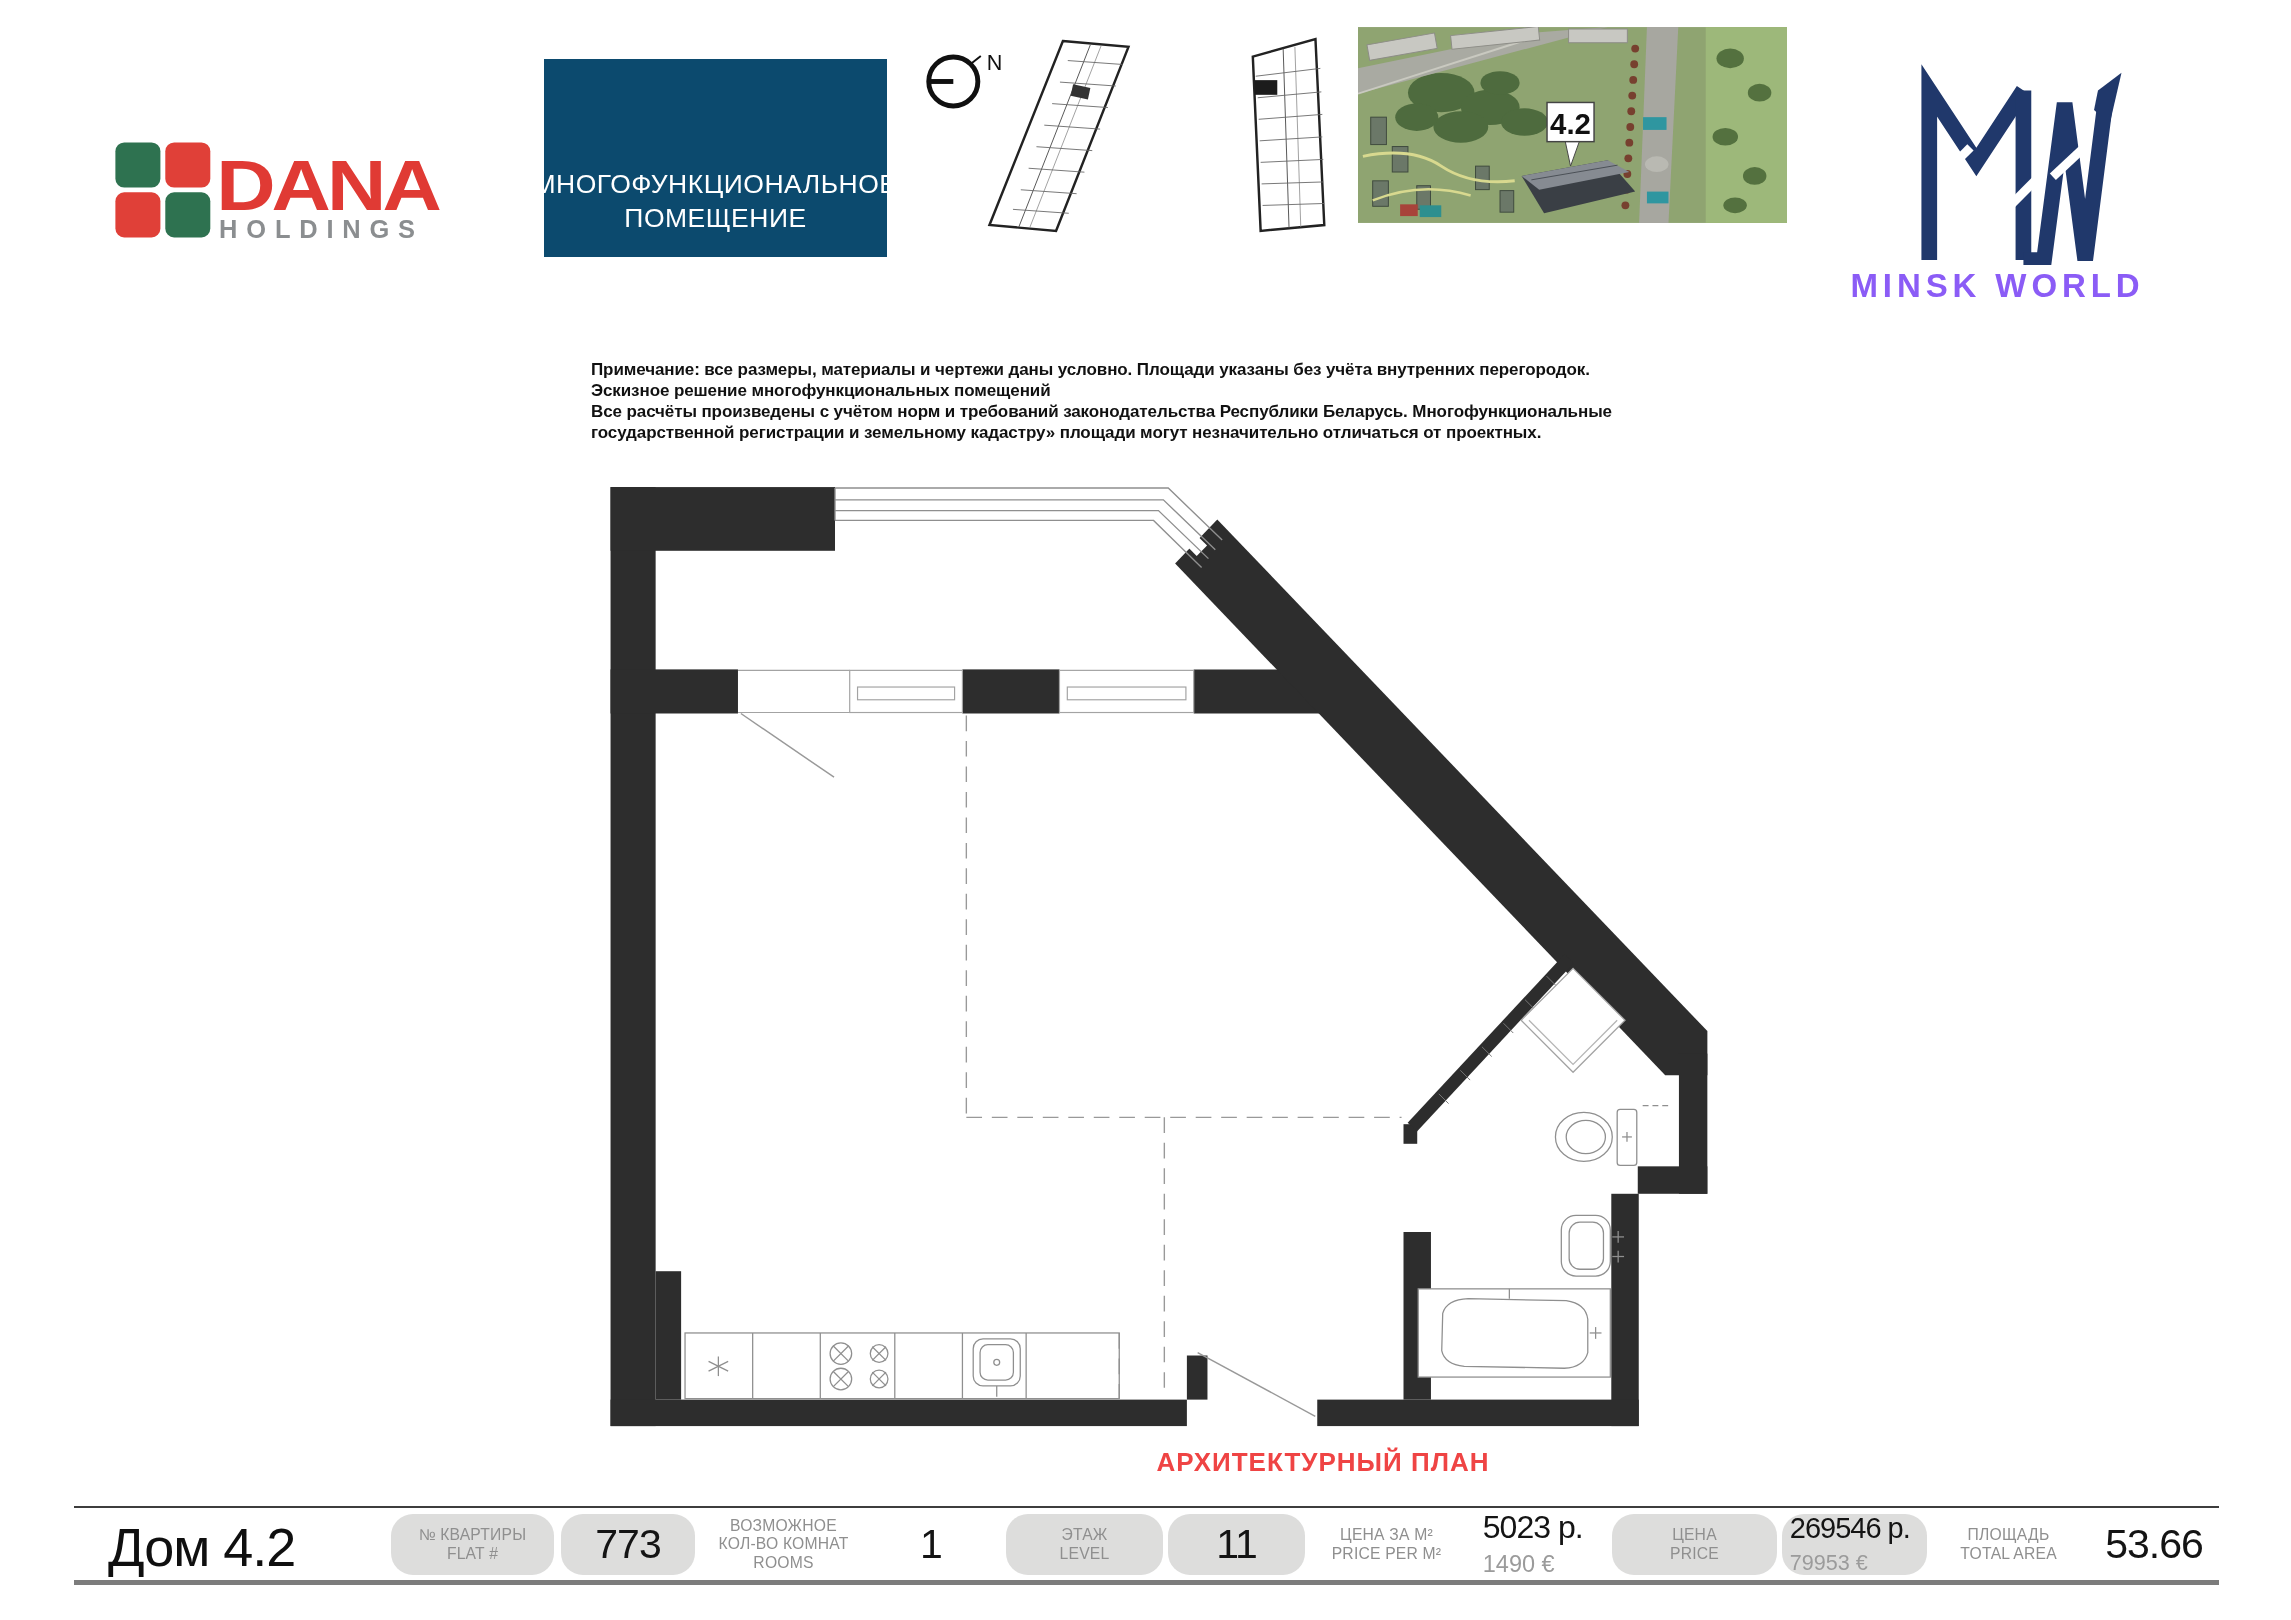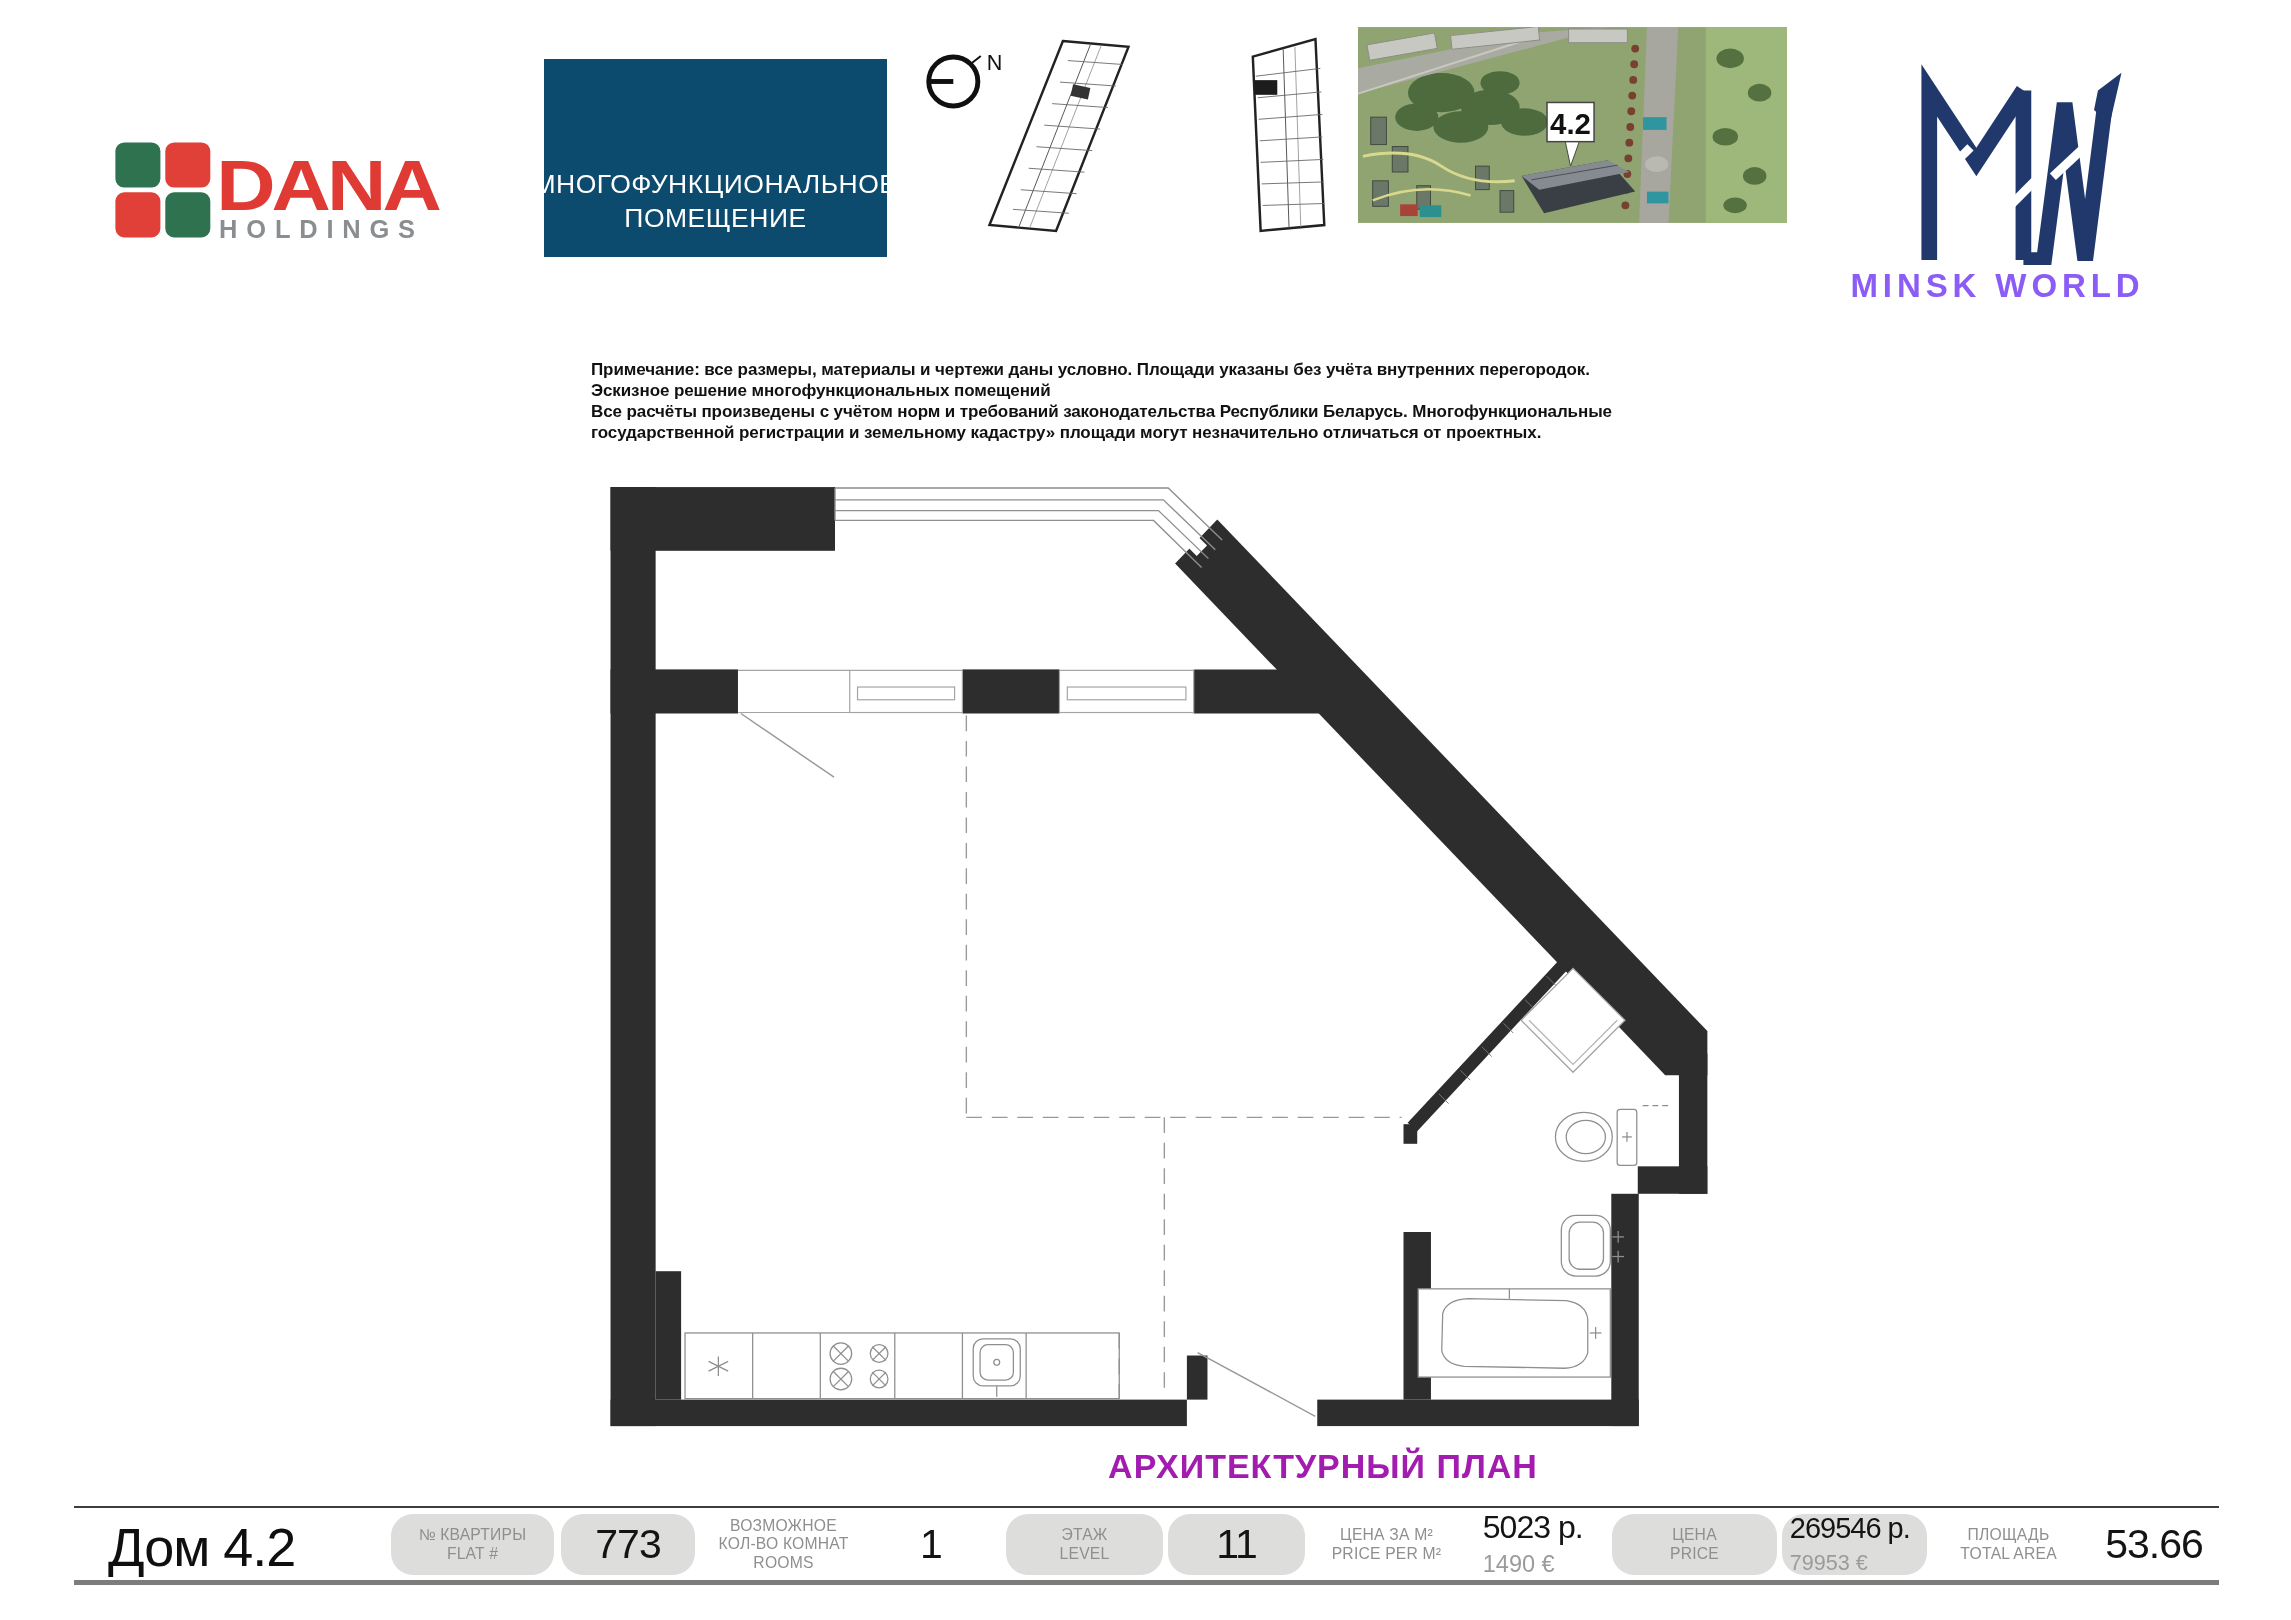--- a/index.html
+++ b/index.html
@@ -11,21 +11,21 @@
     display:flex;flex-direction:column;justify-content:flex-end;align-items:center;
     padding-bottom:22px;box-sizing:border-box;margin-top:32px;}
   .title-box div{color:#fff;font-size:26.5px;line-height:1.3;letter-spacing:0.5px;text-align:center;}
   .mw-text{left:1825px;top:267px;width:345px;text-align:center;color:#8b5cf6;
     font-size:33px;font-weight:700;letter-spacing:4.9px;}
   
   .disclaimer{left:591px;top:359px;width:1157px;font-size:17px;font-weight:700;
     line-height:1.24;letter-spacing:-0.1px;color:#111;}
   
   .plan-caption{left:1024px;top:1447px;width:598px;text-align:center;
-    font-size:34px;font-weight:700;letter-spacing:1px;color:#a21caf;}
+    font-size:26px;font-weight:700;letter-spacing:1px;color:#ef4444;}
   
   .rule-top{left:74px;top:1506px;width:2145px;height:2px;background:#3d3d3d;}
   .rule-bottom{left:74px;top:1580px;width:2145px;height:4.9px;background:#7c7c7c;}
   .house{left:108px;top:1516px;width:274px;font-size:54px;letter-spacing:-1px;color:#0f0f0f;}
   .fbox{top:1514px;height:61px;display:flex;flex-direction:column;justify-content:center;
     align-items:center;box-sizing:border-box;}
   .fbox.gray{background:#dddddc;border-radius:22px;}
   .flabel{color:#8f8f8f;font-size:15.7px;line-height:1.18;text-align:center;letter-spacing:0.2px;}
   .fvalue-big{font-size:41px;color:#141414;letter-spacing:-1px;}
   .money{align-items:flex-start;padding-left:7.8px;}

